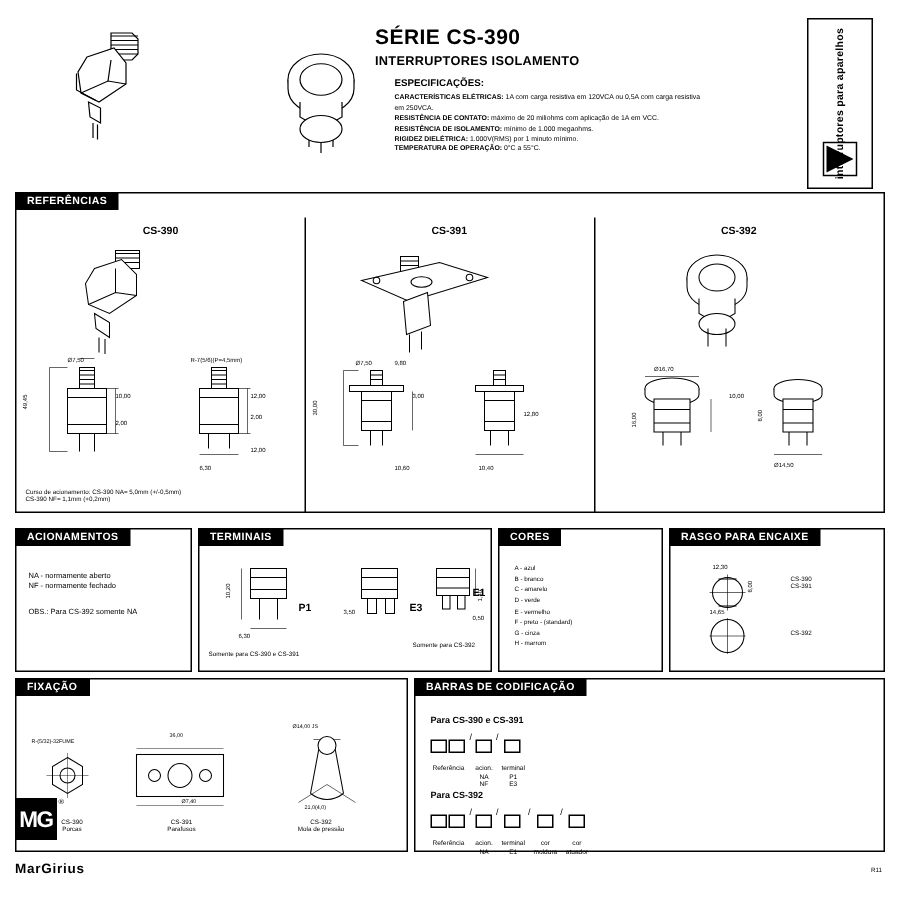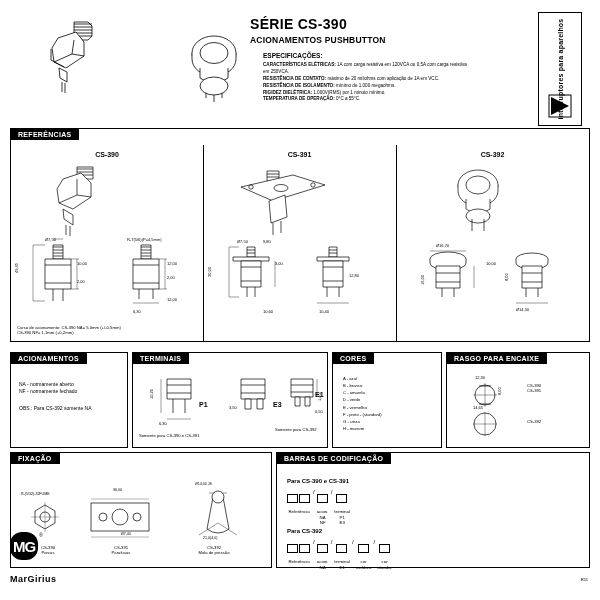--- a/index.html
+++ b/index.html
@@ -38,21 +38,21 @@
   b{font-weight:bold;}
   .colors li{list-style:none;}
   ul{margin:0;padding:0;}
   .box{width:9px;height:7px;border:1px solid #000;display:inline-block;margin-right:1px;}
   .boxwrap{display:flex;flex-direction:column;align-items:center;}
   .boxwrap .lbl{margin-top:2px;font-size:4.4px;line-height:1.25;text-align:center;}
   .slash{font-size:6px;padding:0 2px;}
 
   .footer-logo{position:absolute;left:10px;bottom:8px;}
   .mg-box{width:28px;height:28px;background:#000;color:#fff;font-size:15px;font-weight:bold;
-          display:flex;align-items:center;justify-content:center;letter-spacing:-1px;border-radius:12px;}
+          display:flex;align-items:center;justify-content:center;letter-spacing:-1px;}
   .mg-name{font-size:9px;font-weight:bold;margin-top:14px;letter-spacing:.5px;}
   .rev{position:absolute;right:12px;bottom:10px;font-size:4.2px;}
 </style>
 </head>
 <body>
 
 <div class="page">
 
   <div class="header">
 
@@ -71,21 +71,21 @@
         <ellipse cx="196" cy="37" rx="22" ry="17" fill="#fff"></ellipse>
         <path d="M174 37 v6 a22 17 0 0 0 44 0 v-6" fill="#fff"></path>
         <ellipse cx="196" cy="37" rx="14" ry="10.5" fill="#fff"></ellipse>
         <path d="M182 52 L182 62 L196 70 L210 62 L210 52" fill="#fff"></path>
         <path d="M188 70 L188 82 M196 73 L196 86 M204 70 L204 82"></path>
         <ellipse cx="196" cy="70" rx="14" ry="9" fill="#fff"></ellipse>
       </g>
     </svg>
 
     <div class="hdr-title">SÉRIE CS-390</div>
-    <div class="hdr-sub">ACIONAMENTOS  PUSHBUTTON</div>
+    <div class="hdr-sub">INTERRUPTORES  ISOLAMENTO</div>
     <div class="hdr-spec-h">ESPECIFICAÇÕES:</div>
     <div class="hdr-specs">
       <div><b>CARACTERÍSTICAS ELÉTRICAS:</b> <span>1A com carga resistiva em 120VCA ou 0,5A com carga resistiva em 250VCA.</span></div>
       <div><b>RESISTÊNCIA DE CONTATO:</b> <span>máximo de 20 miliohms com aplicação de 1A em VCC.</span></div>
       <div><b>RESISTÊNCIA DE ISOLAMENTO:</b> <span>mínimo de 1.000 megaohms.</span></div>
       <div><b>RIGIDEZ DIELÉTRICA:</b> <span>1.000V(RMS) por 1 minuto mínimo.</span></div>
       <div><b>TEMPERATURA DE OPERAÇÃO:</b> <span>0°C a 55°C.</span></div>
     </div>
 
     <div class="tab">

